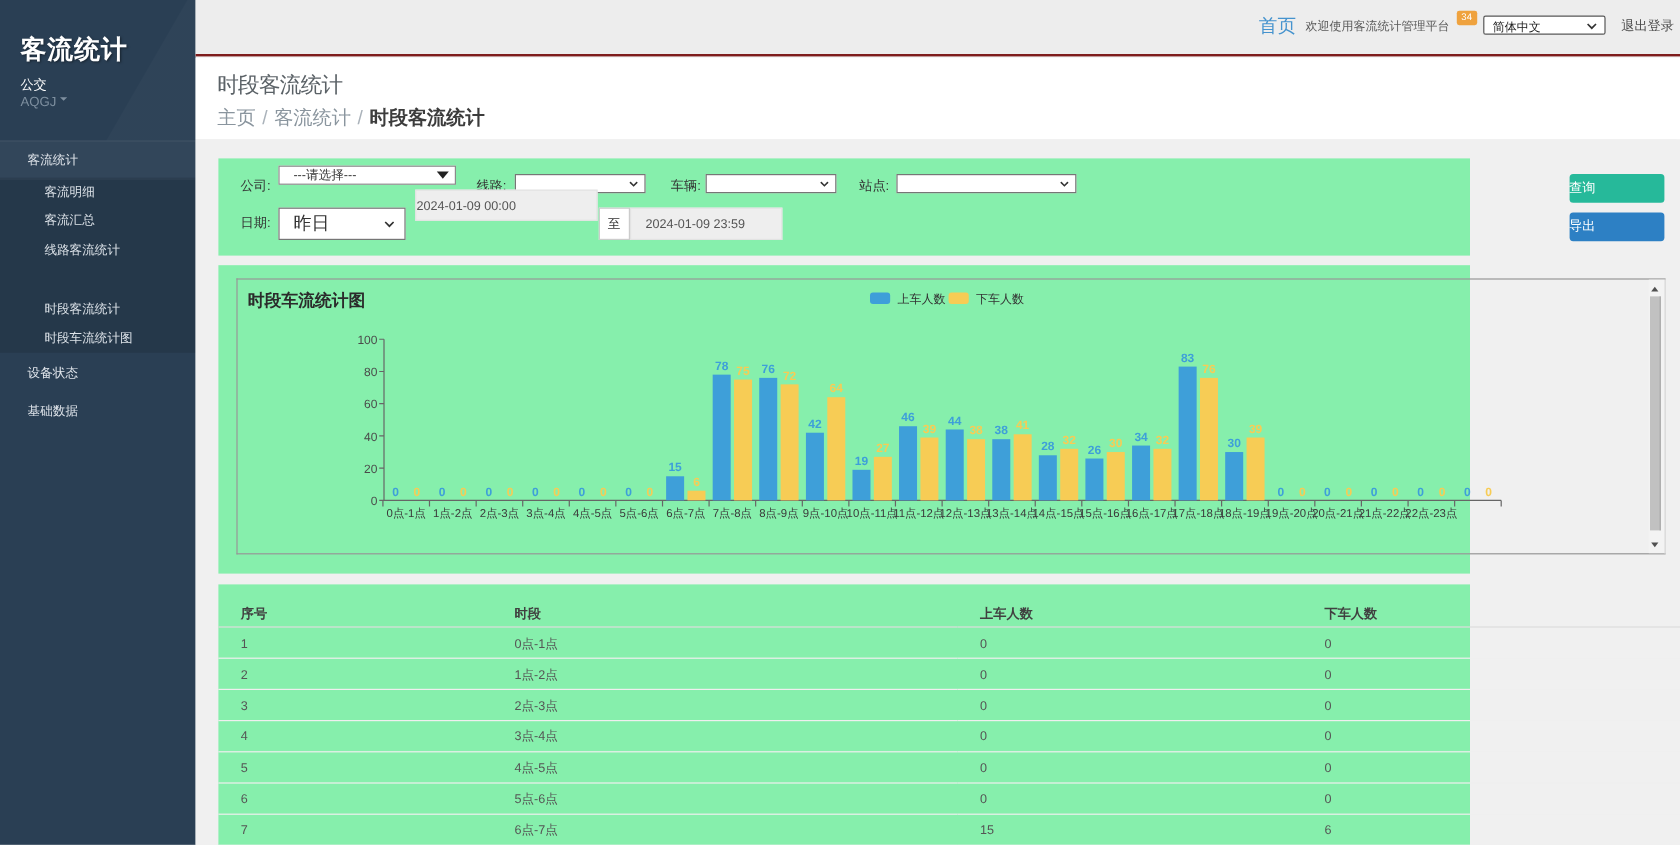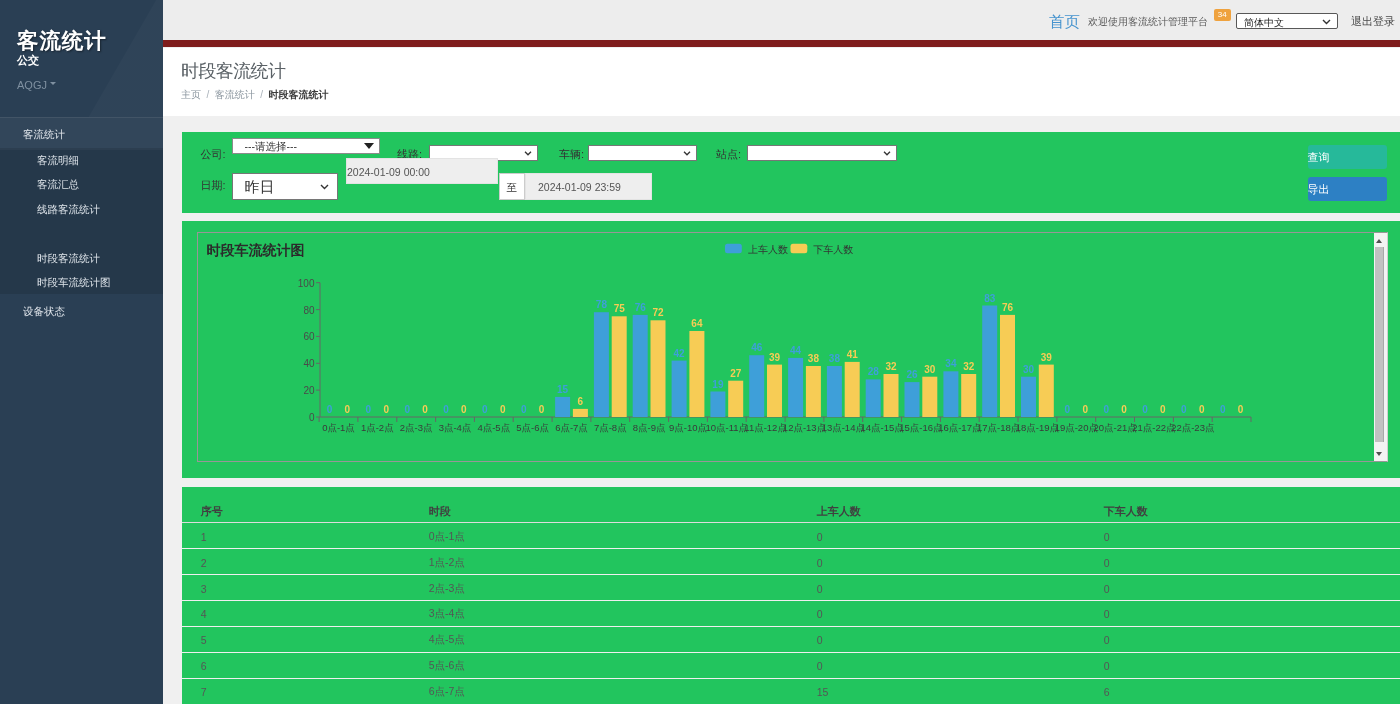--- a/index.html
+++ b/index.html
@@ -1,44 +1,44 @@
 <!DOCTYPE html>
 <html><head><meta charset="utf-8">
 <style>
 *{margin:0;padding:0;box-sizing:border-box}
 html,body{width:1400px;height:704px;overflow:hidden;font-family:'Liberation Sans',sans-serif;background:#f0f0f0}
 
 #sidebar{position:absolute;left:0;top:0;width:163px;height:704px;background:#2a3f54;overflow:hidden}
 #sidebar .deco{position:absolute;left:0;top:0;width:163px;height:117px;
  background:linear-gradient(300deg,rgba(255,255,255,0.025) 0 32%,transparent 32.5%);}
 #logo{position:absolute;left:17px;top:26px;font-size:21.5px;font-weight:bold;color:#fff;letter-spacing:0.9px;text-shadow:1px 1px 2px rgba(0,0,0,.45)}
-#org1{position:absolute;left:17px;top:53px;font-size:11px;font-weight:bold;color:#fff}
+#org1{position:absolute;left:17px;top:63px;font-size:11px;font-weight:normal;color:#fff}
 #org2{position:absolute;left:17px;top:79px;font-size:11px;color:#7f90a0}
 #org2 .tri{display:inline-block;width:0;height:0;border:3.5px solid transparent;border-top-color:#7f90a0;margin-left:3px;vertical-align:1px}
 .m-parent{position:absolute;left:0;width:163px;height:33px;line-height:33px;color:#e1e6ec;font-size:10.5px;padding-left:23px}
 .m-child{position:absolute;left:0;width:163px;height:24.4px;line-height:24.4px;color:#dde3e9;font-size:10.5px;padding-left:37px}
 #subwrap{position:absolute;left:0;top:148px;width:163px;height:146px;background:rgba(0,0,0,0.11)}
 #p1{top:117px;background:rgba(255,255,255,0.04);border-top:1px solid rgba(255,255,255,0.08)}
 
-#topnav{position:absolute;left:163px;top:0;width:1237px;height:47px;background:#ededed;border-bottom:7px solid #7f1d1d}
+#topnav{position:absolute;left:163px;top:0;width:1237px;height:47px;background:#ededed;border-bottom:2px solid #7f1d1d}
 #homelink{position:absolute;left:886px;top:12px;font-size:15.5px;color:#4593ce;white-space:nowrap}
 #welcome{position:absolute;left:925px;top:15px;font-size:10px;color:#5a5a5a;white-space:nowrap}
 #badge{position:absolute;left:1051px;top:9px;width:16.5px;height:11.5px;background:#efa23e;border-radius:2px;color:#fff;font-size:8px;text-align:center;line-height:11.5px}
 #langsel{position:absolute;left:1073px;top:13px;width:102px;height:16px;background:#fff;border:1px solid #585858;border-radius:2px}
 #langsel span{position:absolute;left:7px;top:2px;font-size:10px;color:#222}
 #logout{position:absolute;left:1188px;top:14px;font-size:11px;color:#4a4a4a;white-space:nowrap}
 
 #titlearea{position:absolute;left:163px;top:48px;width:1237px;height:68px;background:#fff}
 #pagetitle{position:absolute;left:18px;top:11px;font-size:18px;color:#5a6166;letter-spacing:-0.6px}
-#crumb{position:absolute;left:18px;top:40px;font-size:10px;color:#8a959e}
+#crumb{position:absolute;left:18px;top:40px;font-size:16px;color:#8a959e}
 #crumb .sep{color:#aab2ba;margin:0 5.5px}
 #crumb b{color:#3c3c3c}
 
 #content{position:absolute;left:163px;top:116px;width:1234px;height:588px;background:#f0f0f0}
-.panel{position:absolute;left:18.5px;width:1219px;background:#22c55e}
+.panel{position:absolute;left:18.5px;width:1043px;background:#86efac}
 
 #filter{top:15.5px;height:81.5px}
 .flabel{position:absolute;font-size:11px;color:#333}
 .sel{position:absolute;background:#fff;border:1px solid #8b8b8b;font-size:10.5px;color:#333}
 .sel .ar{position:absolute;right:5px;top:50%;margin-top:-2.5px;width:0;height:0;border:5px solid transparent;border-top:6px solid #222;border-bottom:none}
 .sel .ch{position:absolute;right:5px;top:50%;margin-top:-2px}
 .datebox{position:absolute;background:#eee;border:1px solid #e3e3e3;font-size:10.5px;color:#555}
 .btn{position:absolute;left:1126px;width:79px;height:24px;border-radius:3px;color:#fff;font-size:11px;line-height:24px}
 
 #chartpanel{top:104.5px;height:257px}
@@ -61,20 +61,21 @@
   <div id="org2">AQGJ<span class="tri"></span></div>
   <div class="m-parent" id="p1">客流统计</div>
   <div id="subwrap">
     <div class="m-child" style="top:0px">客流明细</div>
     <div class="m-child" style="top:24.4px">客流汇总</div>
     <div class="m-child" style="top:48.8px">线路客流统计</div>
     <div class="m-child" style="top:97.6px">时段客流统计</div>
     <div class="m-child" style="top:122px">时段车流统计图</div>
   </div>
   <div class="m-parent" style="top:295px">设备状态</div>
+  <div class="m-parent" style="top:327px">基础数据</div>
 </div>
 <div id="topnav">
   <div id="homelink">首页</div>
   <div id="welcome">欢迎使用客流统计管理平台</div>
   <div id="badge">34</div>
   <div id="langsel">
       <span>简体中文</span>
     <svg style="position:absolute;right:6px;top:5px" width="9" height="6">
         <path d="M1 1 L4.5 4.5 L8 1" stroke="#333" fill="none" stroke-width="1.4"></path>
       </svg>

